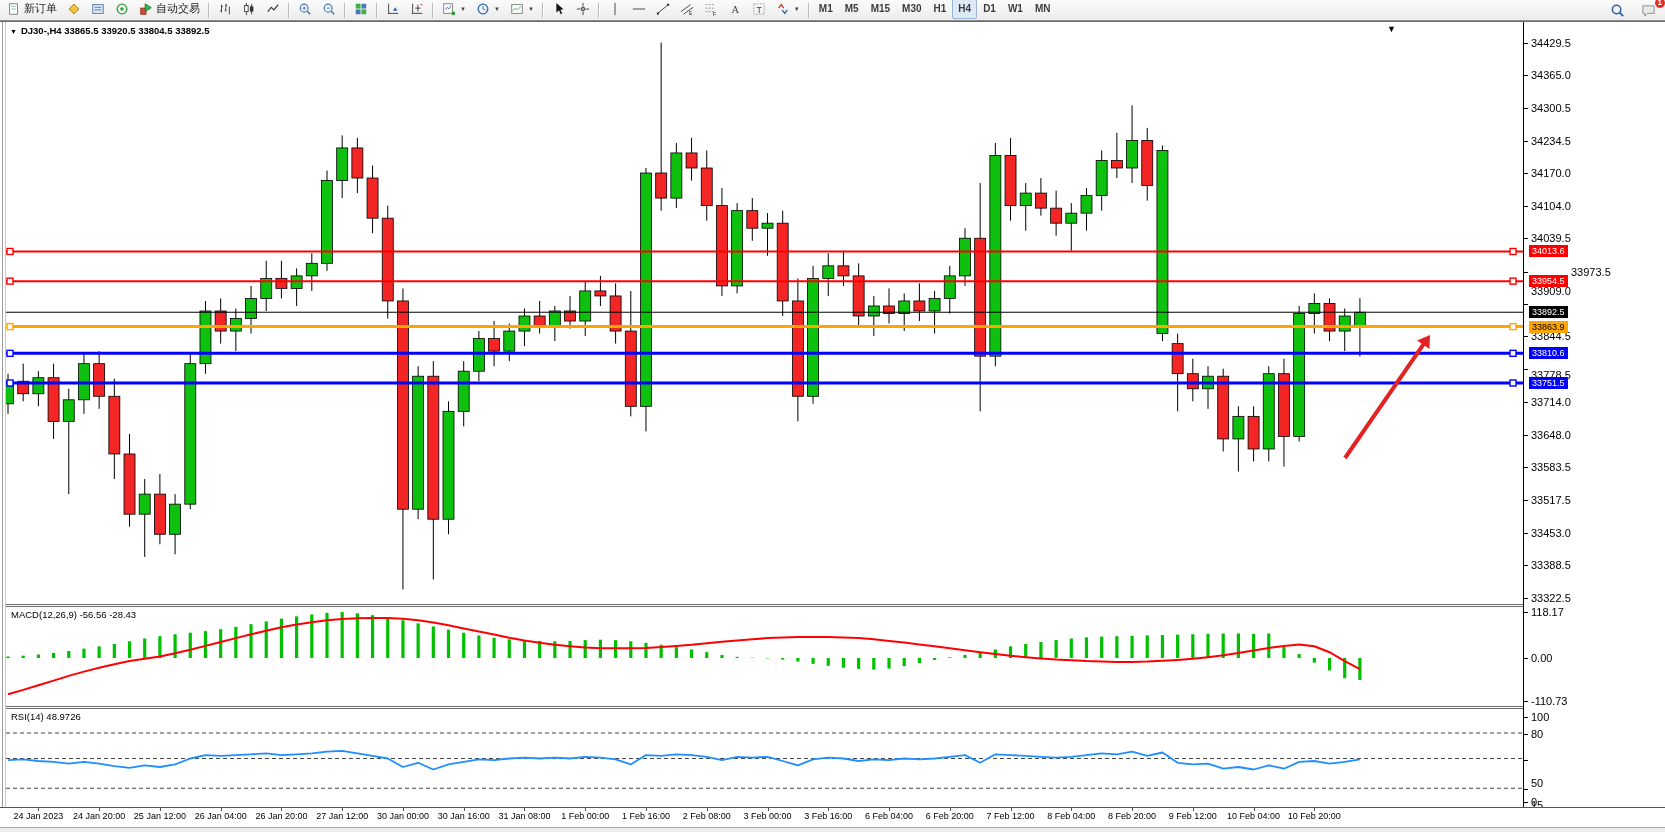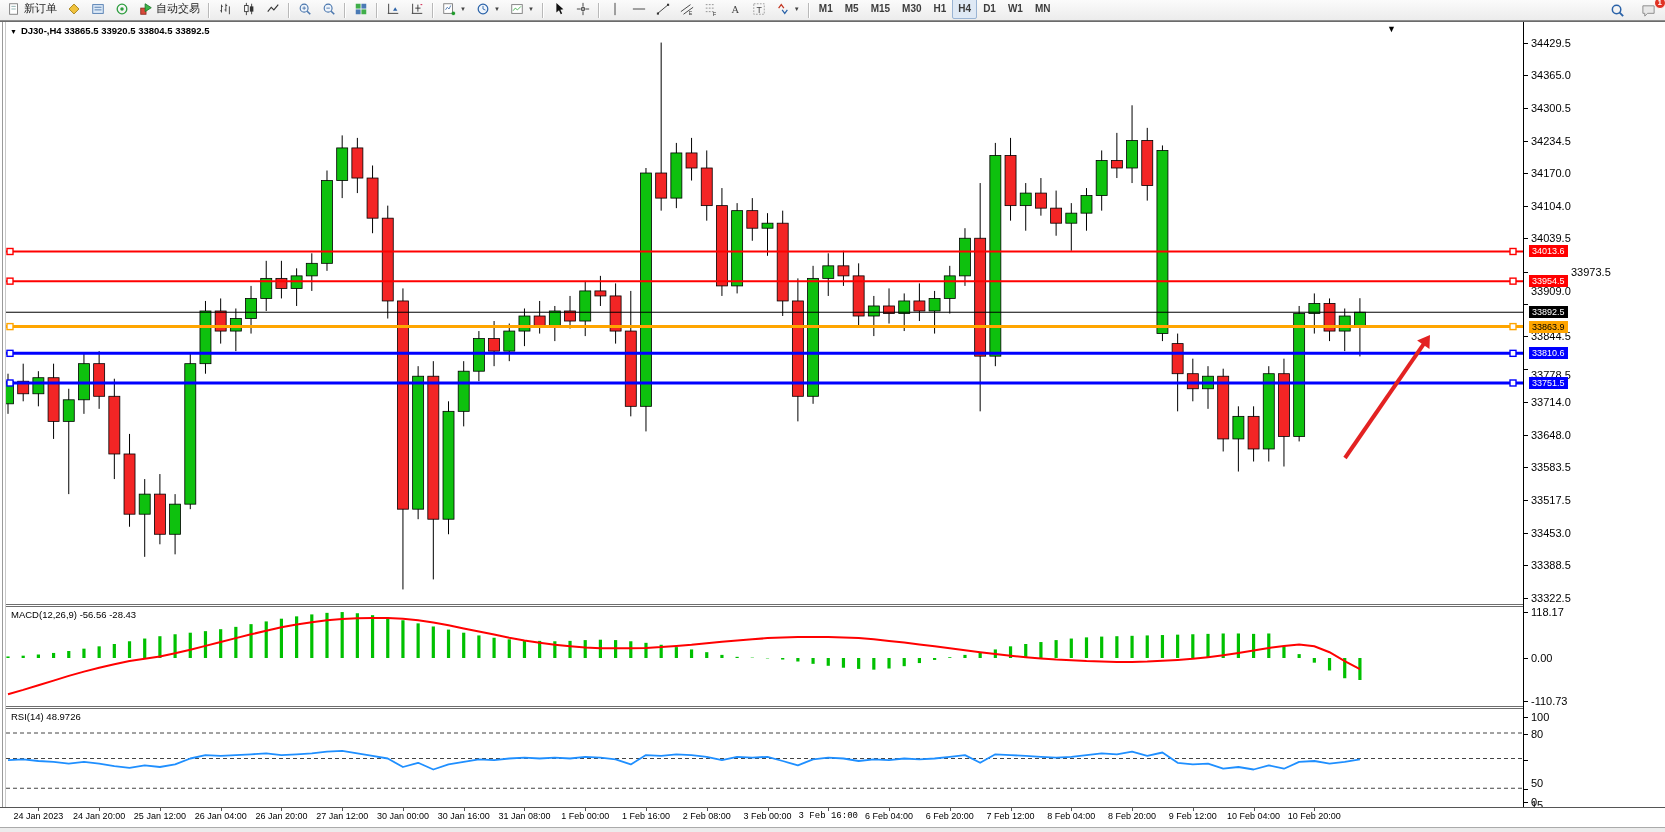--- a/index.html
+++ b/index.html
@@ -771,21 +771,21 @@
       <div class="time-label" style="left: 524.46px;">31 Jan 08:00</div>
       <div class="time-tick" style="left: 585.22px;"></div>
       <div class="time-label" style="left: 585.22px;">1 Feb 00:00</div>
       <div class="time-tick" style="left: 645.98px;"></div>
       <div class="time-label" style="left: 645.98px;">1 Feb 16:00</div>
       <div class="time-tick" style="left: 706.74px;"></div>
       <div class="time-label" style="left: 706.74px;">2 Feb 08:00</div>
       <div class="time-tick" style="left: 767.5px;"></div>
       <div class="time-label" style="left: 767.5px;">3 Feb 00:00</div>
       <div class="time-tick" style="left: 828.26px;"></div>
-      <div class="time-label" style="left: 828.26px; font-family: Liberation Mono, monospace;">3 Feb 16:00</div>
+      <div class="time-label" style="left: 828.26px;">3 Feb 16:00</div>
       <div class="time-tick" style="left: 889.02px;"></div>
       <div class="time-label" style="left: 889.02px;">6 Feb 04:00</div>
       <div class="time-tick" style="left: 949.78px;"></div>
       <div class="time-label" style="left: 949.78px;">6 Feb 20:00</div>
       <div class="time-tick" style="left: 1010.54px;"></div>
       <div class="time-label" style="left: 1010.54px;">7 Feb 12:00</div>
       <div class="time-tick" style="left: 1071.3px;"></div>
       <div class="time-label" style="left: 1071.3px;">8 Feb 04:00</div>
       <div class="time-tick" style="left: 1132.06px;"></div>
       <div class="time-label" style="left: 1132.06px;">8 Feb 20:00</div>

